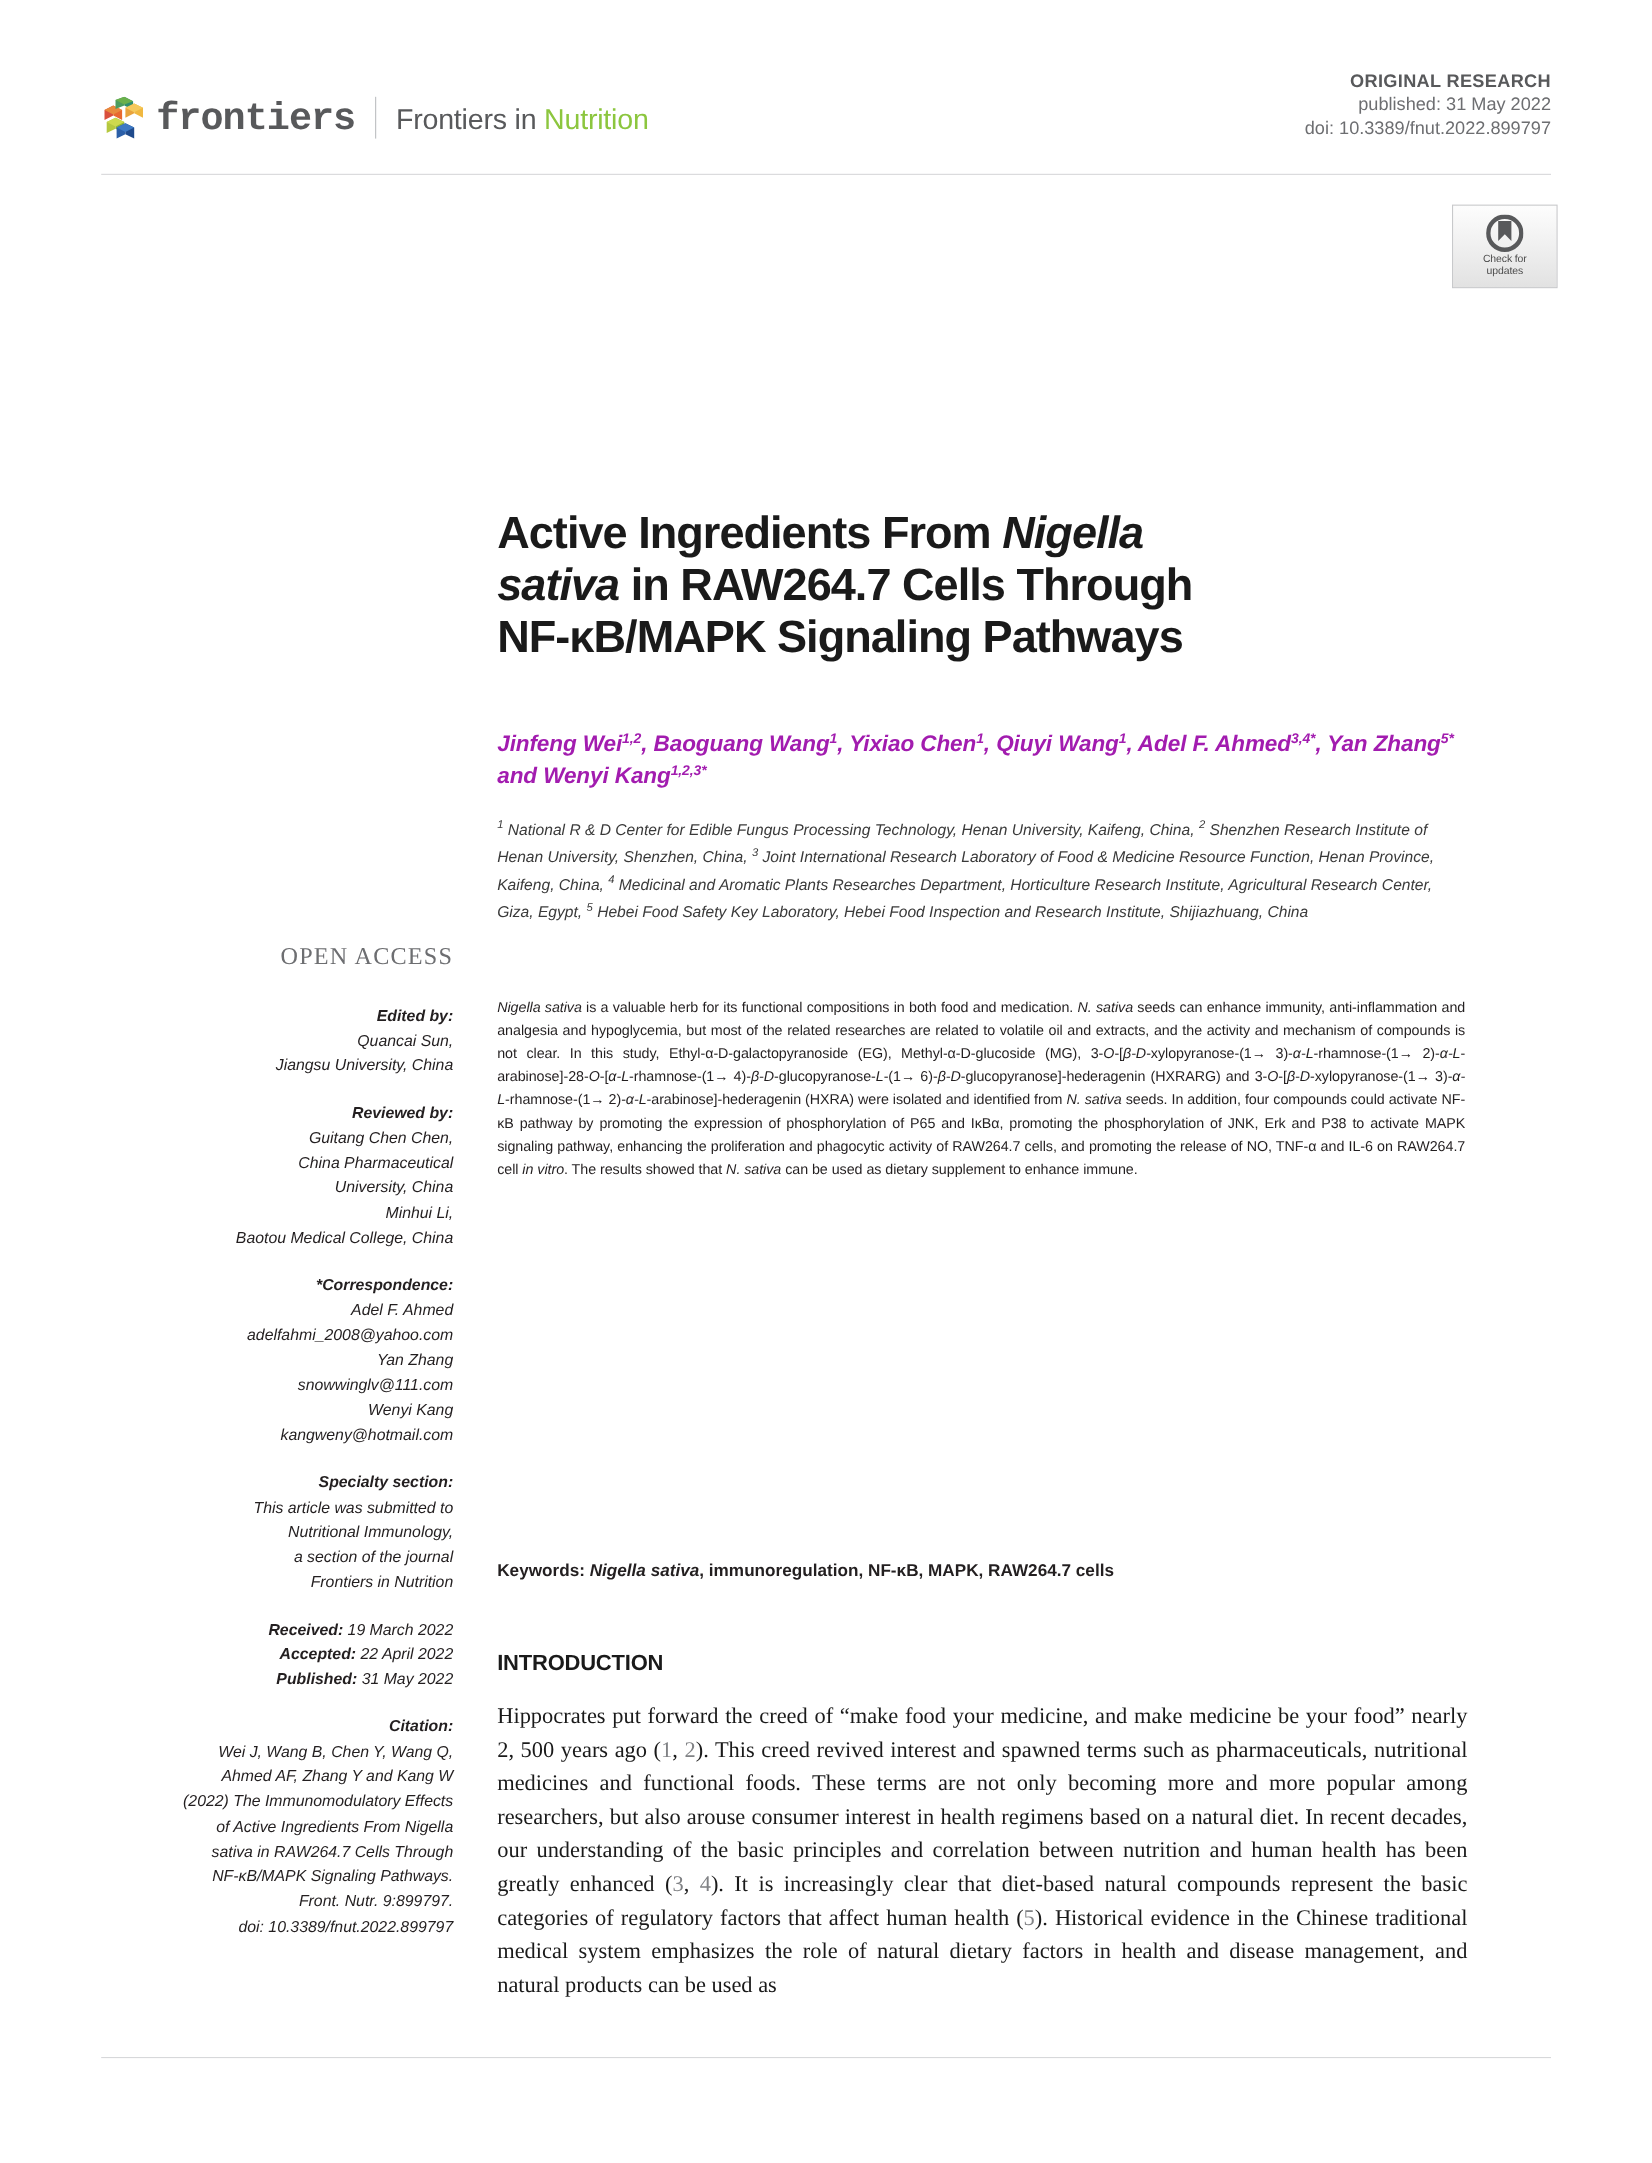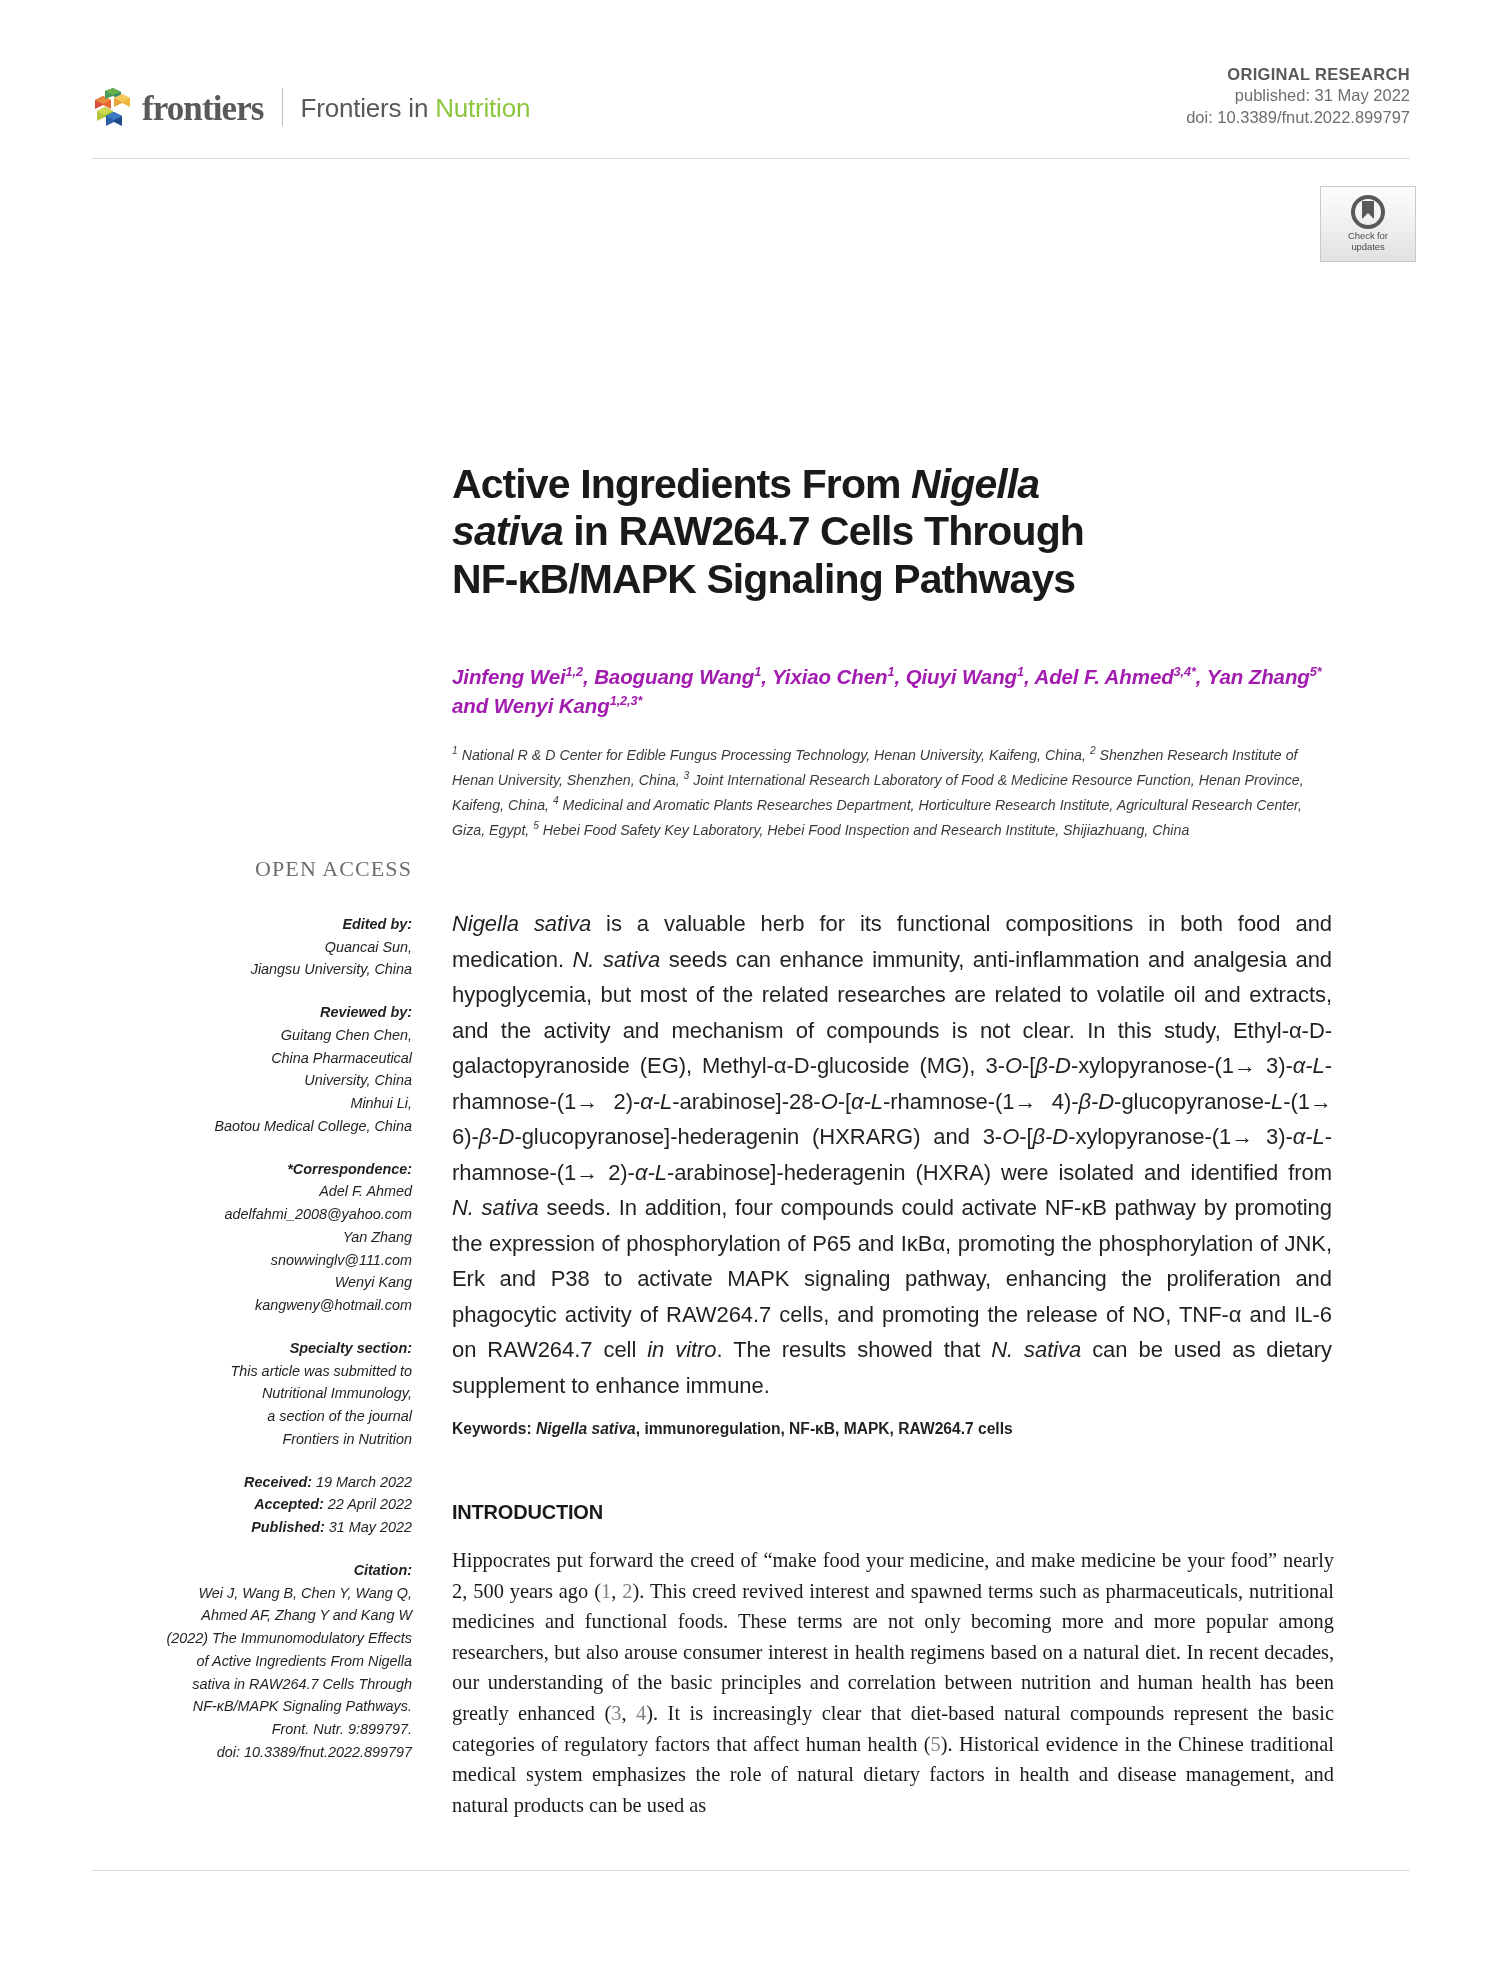--- a/index.html
+++ b/index.html
@@ -40,21 +40,21 @@
     height: 40px;
     margin-right: 10px;
     flex: 0 0 auto;
   }
   .brand-word {
     font-size: 35px;
     font-weight: bold;
     letter-spacing: -0.9px;
     color: #58595b;
     line-height: 1;
-    font-family: Liberation Serif, serif;
+    font-family: Liberation Mono, monospace;
   }
   .brand-sep {
     width: 1px;
     height: 38px;
     background: #bcbec0;
     margin: 0 18px 2px 18px;
   }
   .journal-name {
     font-size: 26px;
     color: #58595b;
@@ -178,21 +178,21 @@
   .sb-head { font-weight: bold; font-style: italic; }
   .sb-line { font-style: italic; }
   .sb-tight { margin-bottom: 0; }
 
   
   .abstract {
     position: absolute;
     left: 452px;
     top: 906px;
     width: 880px;
-    font-size: 22px;
+    font-size: 13px;
     line-height: 1.615;
     text-align: justify;
     color: #231f20;
     letter-spacing: -0.05px;
   }
   .abstract .it { font-style: italic; }
 
   .keywords {
     position: absolute;
     left: 452px;

